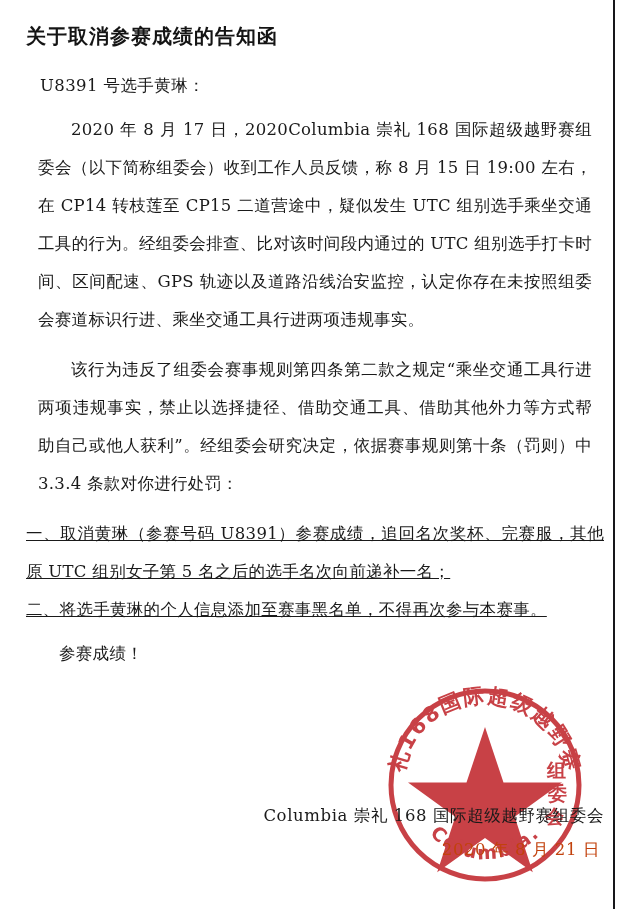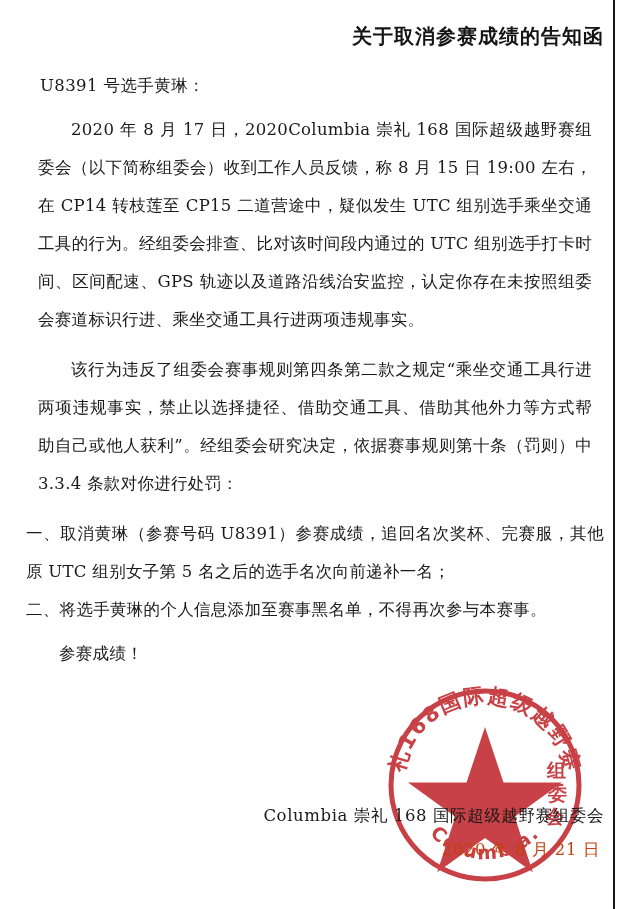--- a/index.html
+++ b/index.html
@@ -36,21 +36,21 @@
     background: #ffffff;
   }
 
   #doc-body {
     position: relative;
     padding: 0 24px 0 26px;
     z-index: 2;
   }
 
   .doc-title {
-    text-align: right;
+    text-align: left;
     font-size: 20px;
     font-weight: bold;
     letter-spacing: 1px;
     margin: 24px 0 0 0;
     line-height: 1.2;
     color: #141414;
   }
 
   .salutation {
     font-size: 16.5px;
@@ -78,20 +78,21 @@
   }
 
   .clause {
     font-size: 16.5px;
     line-height: 38px;
     margin: 0;
     letter-spacing: 0.3px;
     text-align: justify;
     text-justify: inter-ideograph;
     word-break: break-all;
+    text-decoration: underline;
   }
 
   .closing {
     font-size: 16.5px;
     line-height: 38px;
     margin: 6px 0 0 0;
     text-indent: 2em;
     letter-spacing: 0.3px;
   }
 

